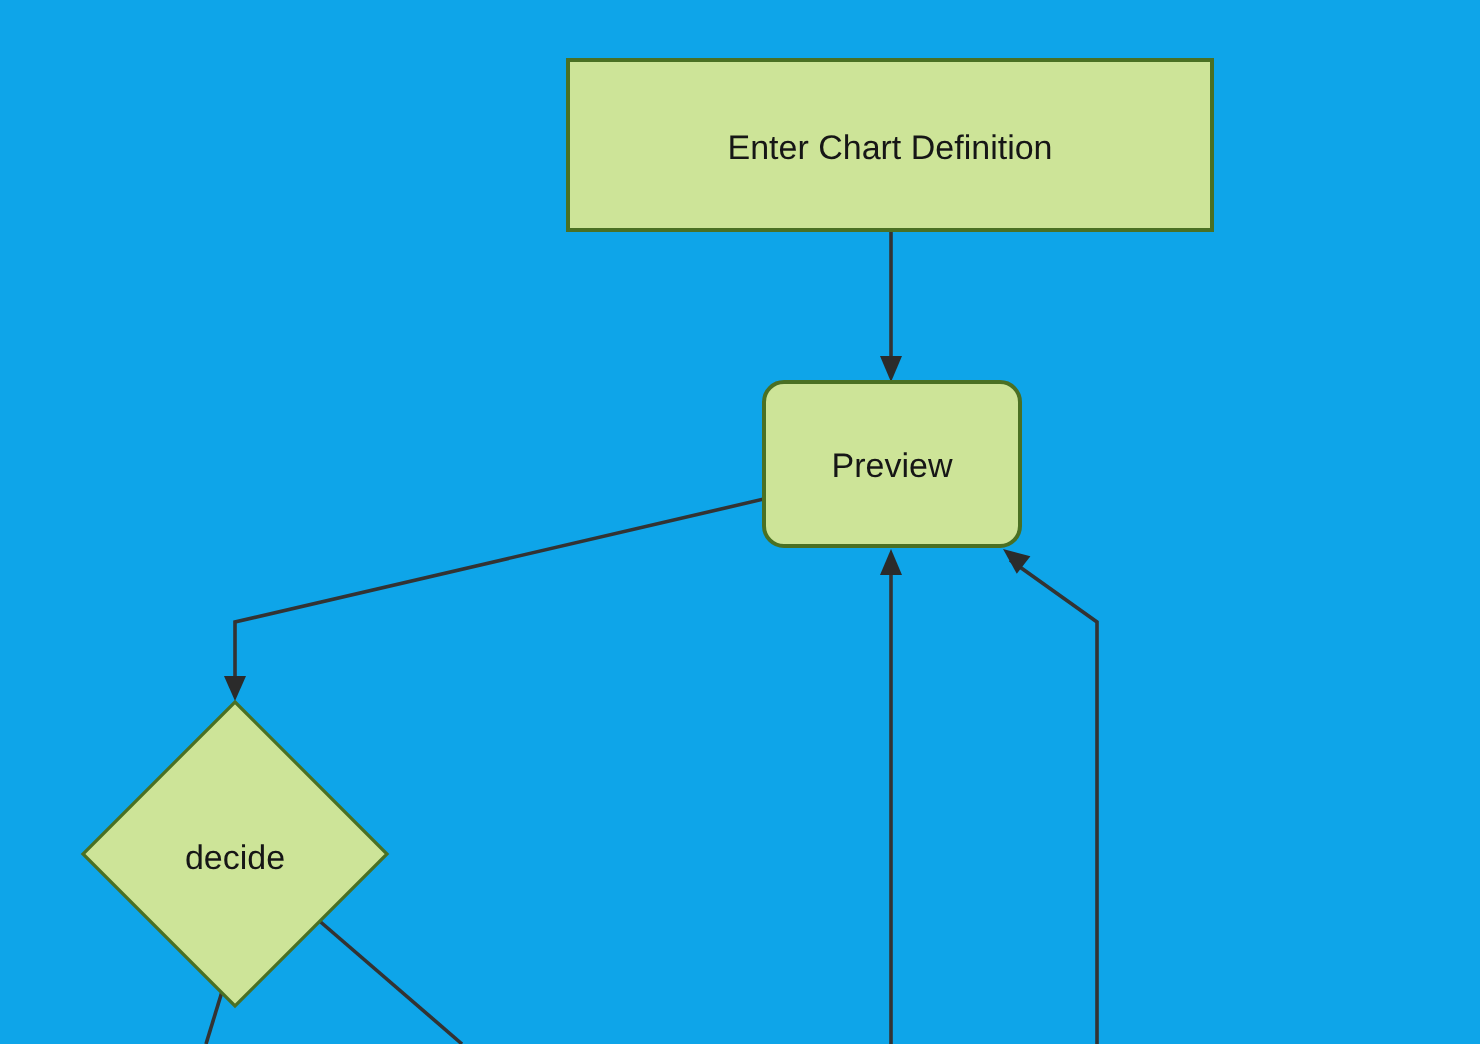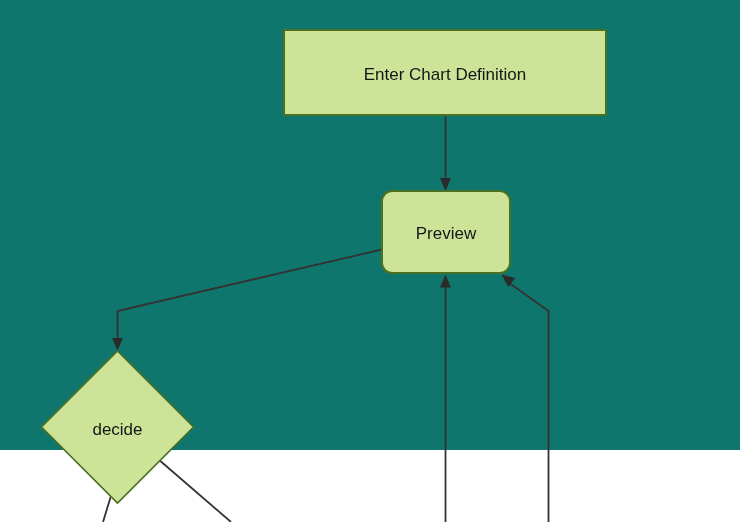--- a/index.html
+++ b/index.html
@@ -7,22 +7,22 @@
     padding: 0;
     background: #ffffff;
     width: 740px;
     height: 522px;
     overflow: hidden;
     font-family: "Liberation Sans", sans-serif;
   }
   .canvas-wrap {
     position: relative;
     width: 740px;
-    height: 450px;
-    background: #0f766e;
+    height: 522px;
+    background: #0ea5e9;
     text-align: center;
   }
   svg { display: block; }
   .node-shape {
     stroke: #4a7023;
     stroke-width: 2px;
   }
   .diamond-shape {
     stroke: #4a7023;
     stroke-width: 1.6px;

